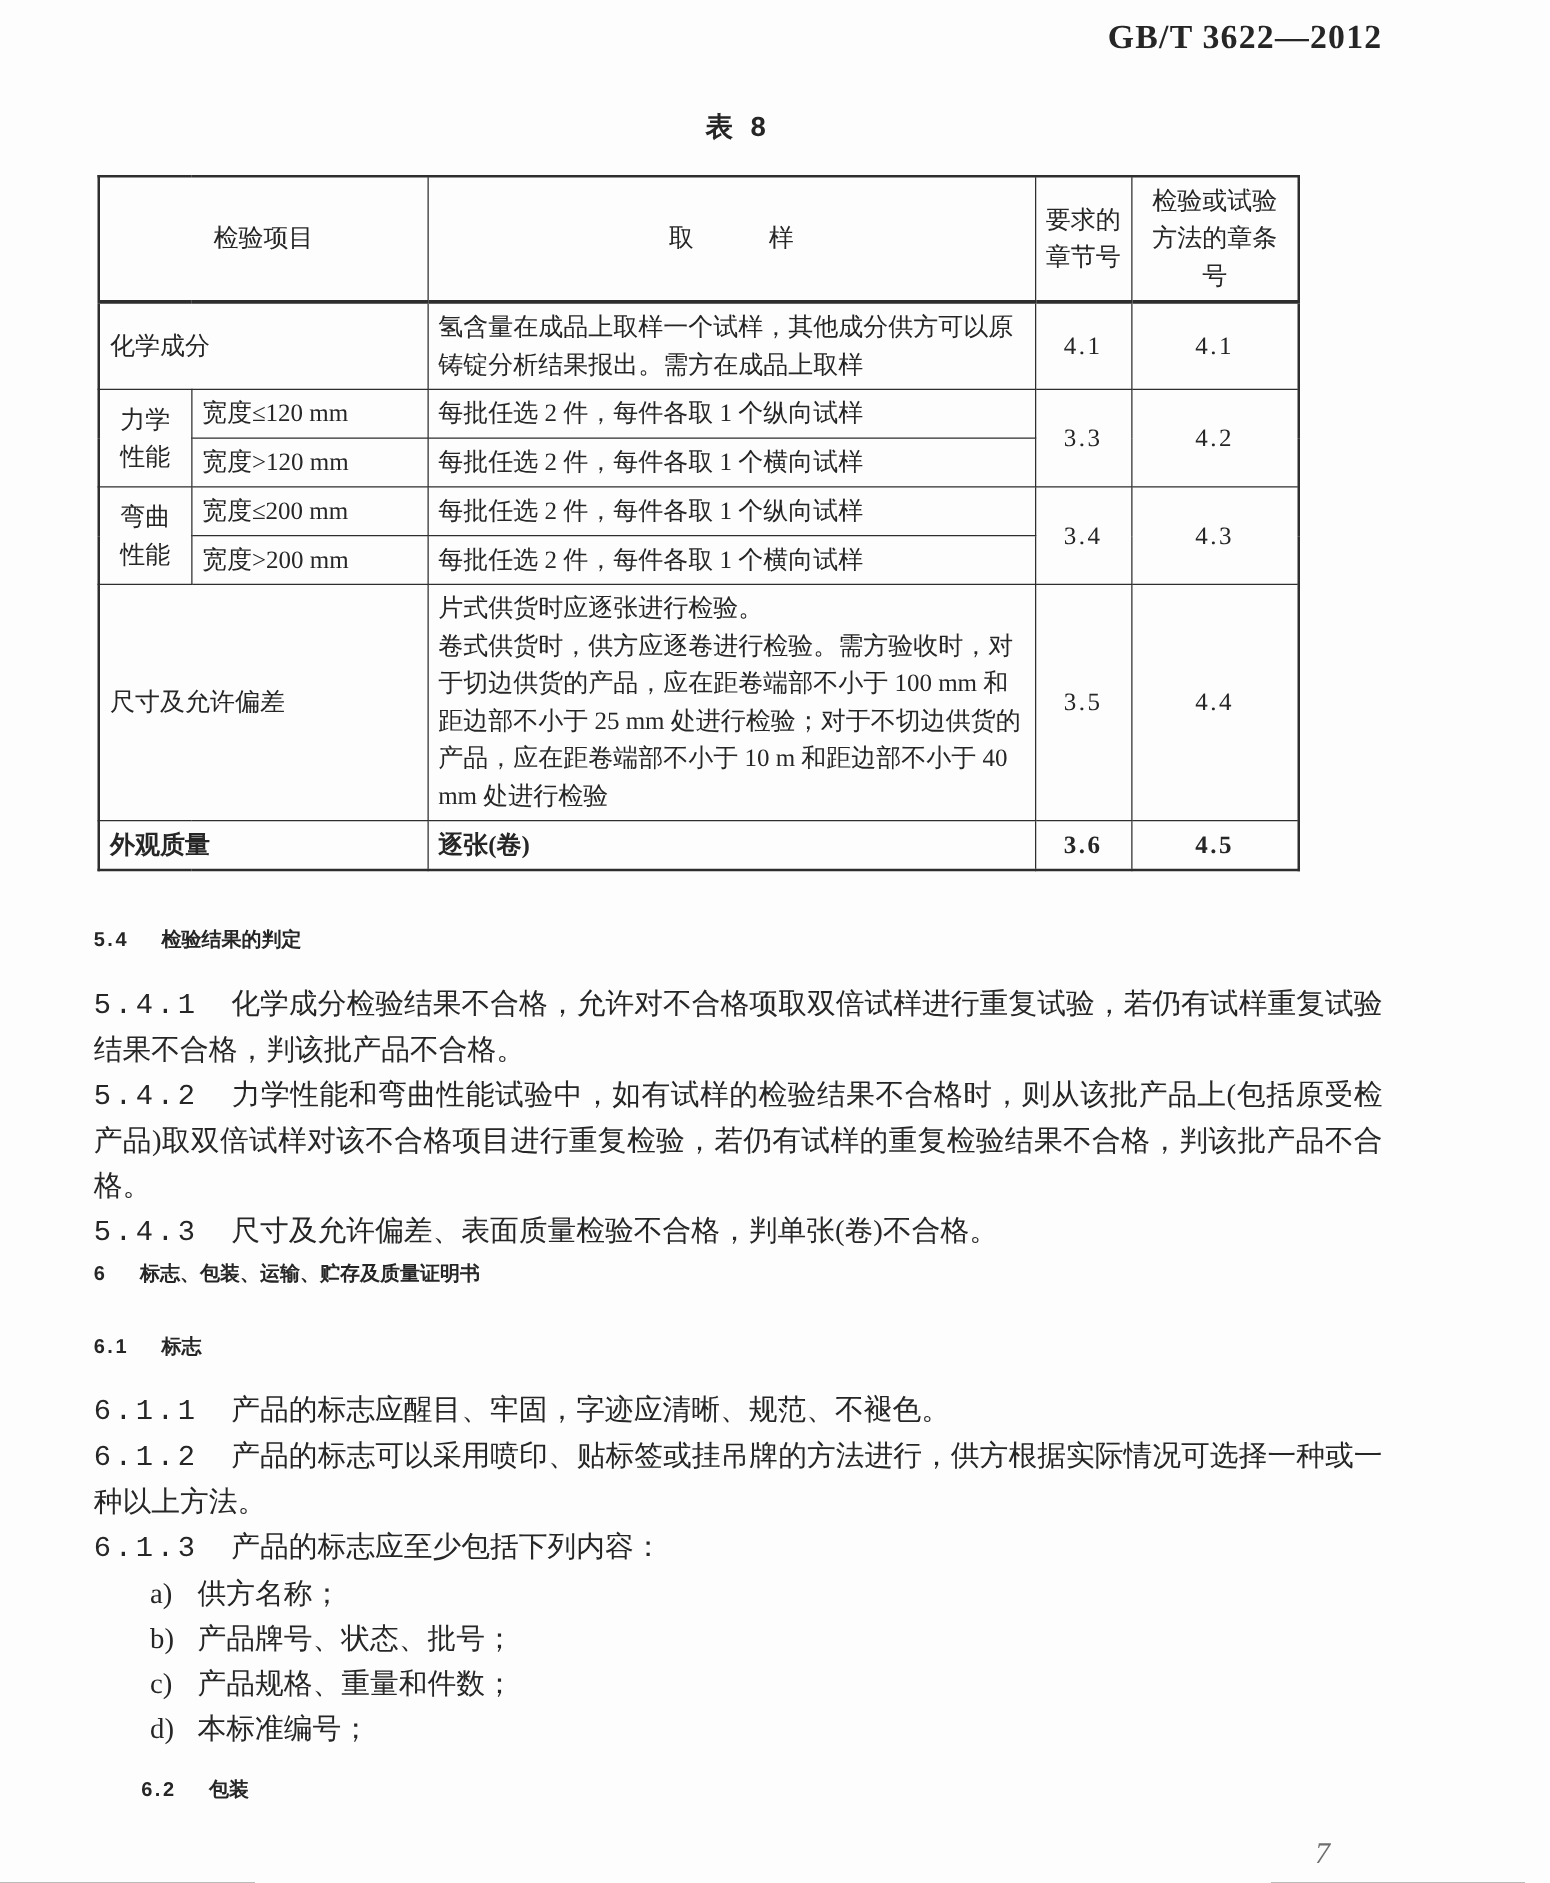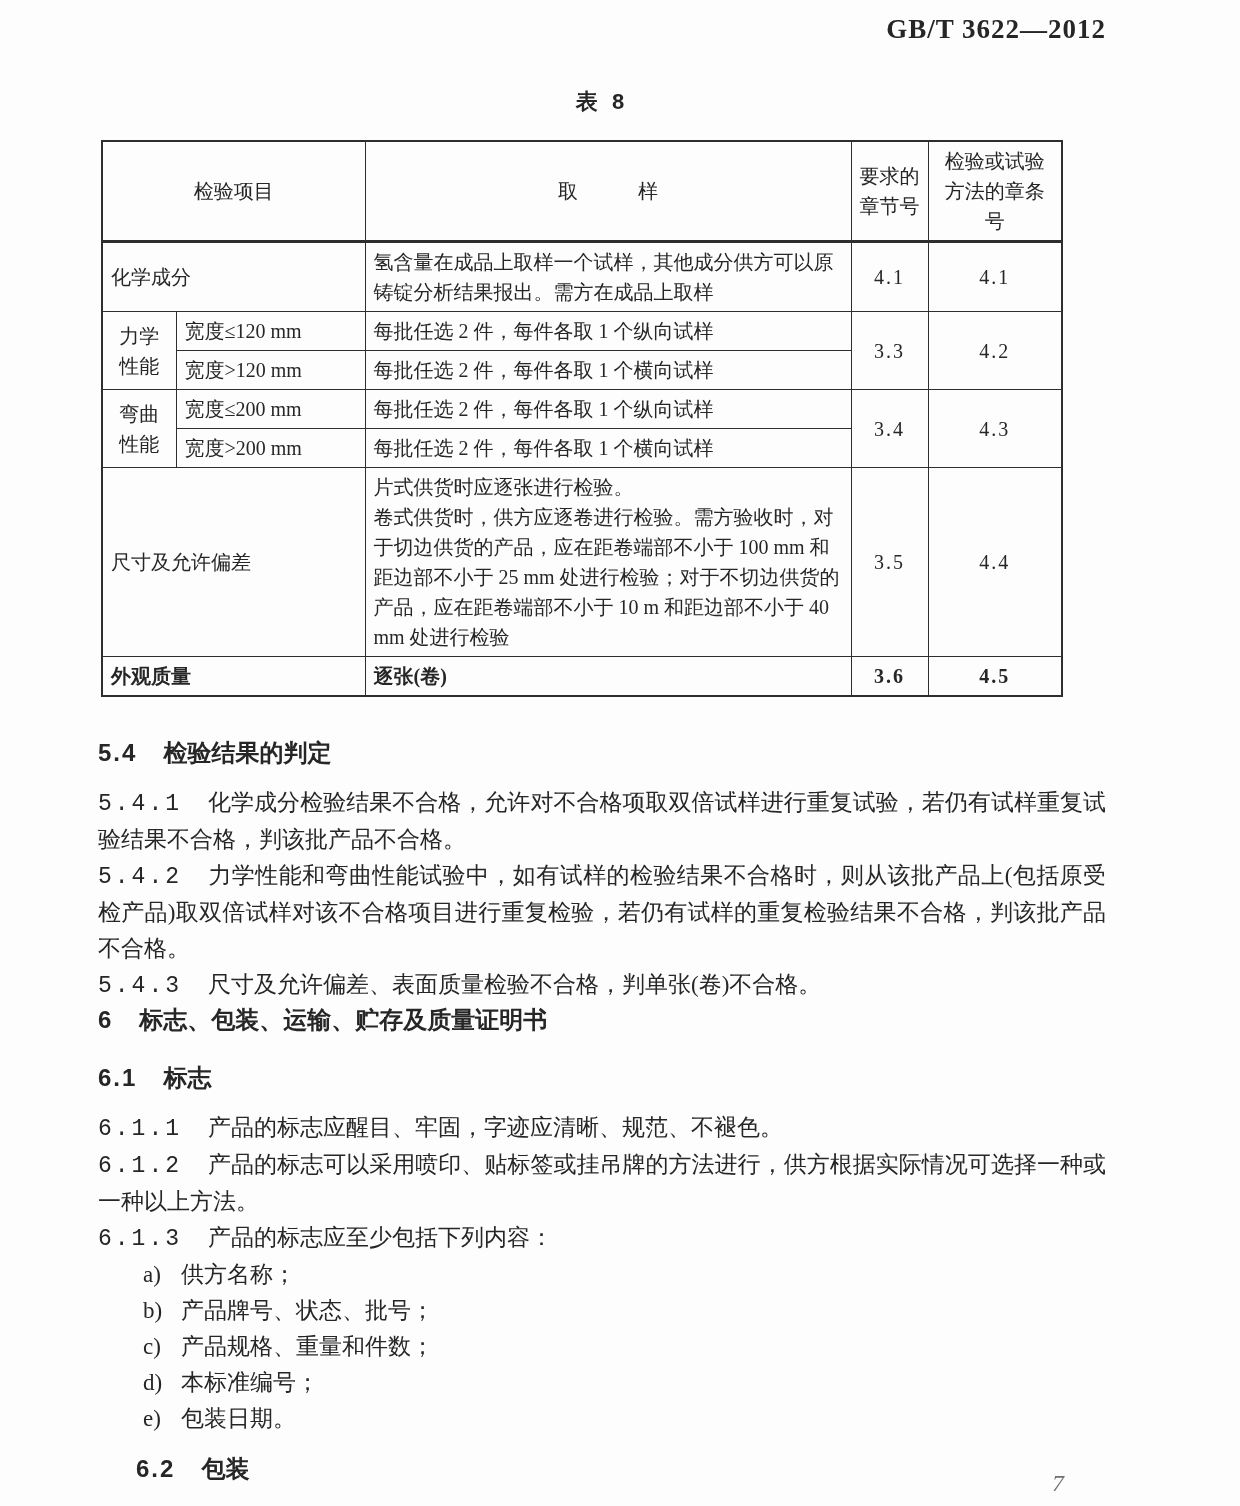--- a/index.html
+++ b/index.html
@@ -13,21 +13,21 @@
   .page{
     position:relative;
     width:1240px;height:1506px;
     margin:0 auto;
     background:var(--background);
     color:var(--text);
     font-family:"Liberation Serif","DejaVu Serif",serif;
     overflow:hidden;
   }
   .content{
-    padding:14px 134px 0 98px;
+    padding:14px 134px 0 75px;
   }
   .doc-header{
     text-align:right;
     font-family:"Liberation Serif","DejaVu Serif",serif;
     font-weight:bold;
     font-size:27px;
     line-height:30px;
     letter-spacing:1px;
   }
   .table-caption{
@@ -65,21 +65,21 @@
   tr.r-chem td{height:66px;}
   tr.r-cond td{height:38px;}
   tr.r-dim td{height:155px;}
   tr.r-app td{height:28px;font-weight:bold;}
   td.group-cell{text-align:center;line-height:34px;padding:4px 2px;}
   .dim-lines div{line-height:30px;}
   
   .h-section{
     font-family:"Liberation Sans","DejaVu Sans",sans-serif;
     font-weight:bold;
-    font-size:24px;
+    font-size:16px;
     line-height:32px;
   }
   .h-num{letter-spacing:2px;margin-right:26px;}
   .h-54{margin-top:40px;}
   .h-6{}
   .h-61{margin-top:26px;}
   .h-62{margin-top:16px;margin-left:38px;}
   .paras{margin-top:16px;}
   .para{
     font-size:23px;
@@ -213,21 +213,20 @@
       <p class="para"><span class="pnum">6.1.1</span><span>产品的标志应醒目、牢固，字迹应清晰、规范、不褪色。</span></p>
       <p class="para"><span class="pnum">6.1.2</span><span>产品的标志可以采用喷印、贴标签或挂吊牌的方法进行，供方根据实际情况可选择一种或一种以上方法。</span></p>
       <p class="para"><span class="pnum">6.1.3</span><span>产品的标志应至少包括下列内容：</span></p>
     </div>
 
     <div class="list">
       <div class="list-item"><span class="li-marker">a)</span><span>供方名称；</span></div>
       <div class="list-item"><span class="li-marker">b)</span><span>产品牌号、状态、批号；</span></div>
       <div class="list-item"><span class="li-marker">c)</span><span>产品规格、重量和件数；</span></div>
       <div class="list-item"><span class="li-marker">d)</span><span>本标准编号；</span></div>
-      <div class="list-item"><span class="li-marker">e)</span><span>包装日期。</span></div>
     </div>
 
     <div class="h-section h-62">
       <span class="h-num">6.2</span><span>包装</span>
     </div>
 
   </div>
 
   <div class="page-number">7</div>
 </div>

